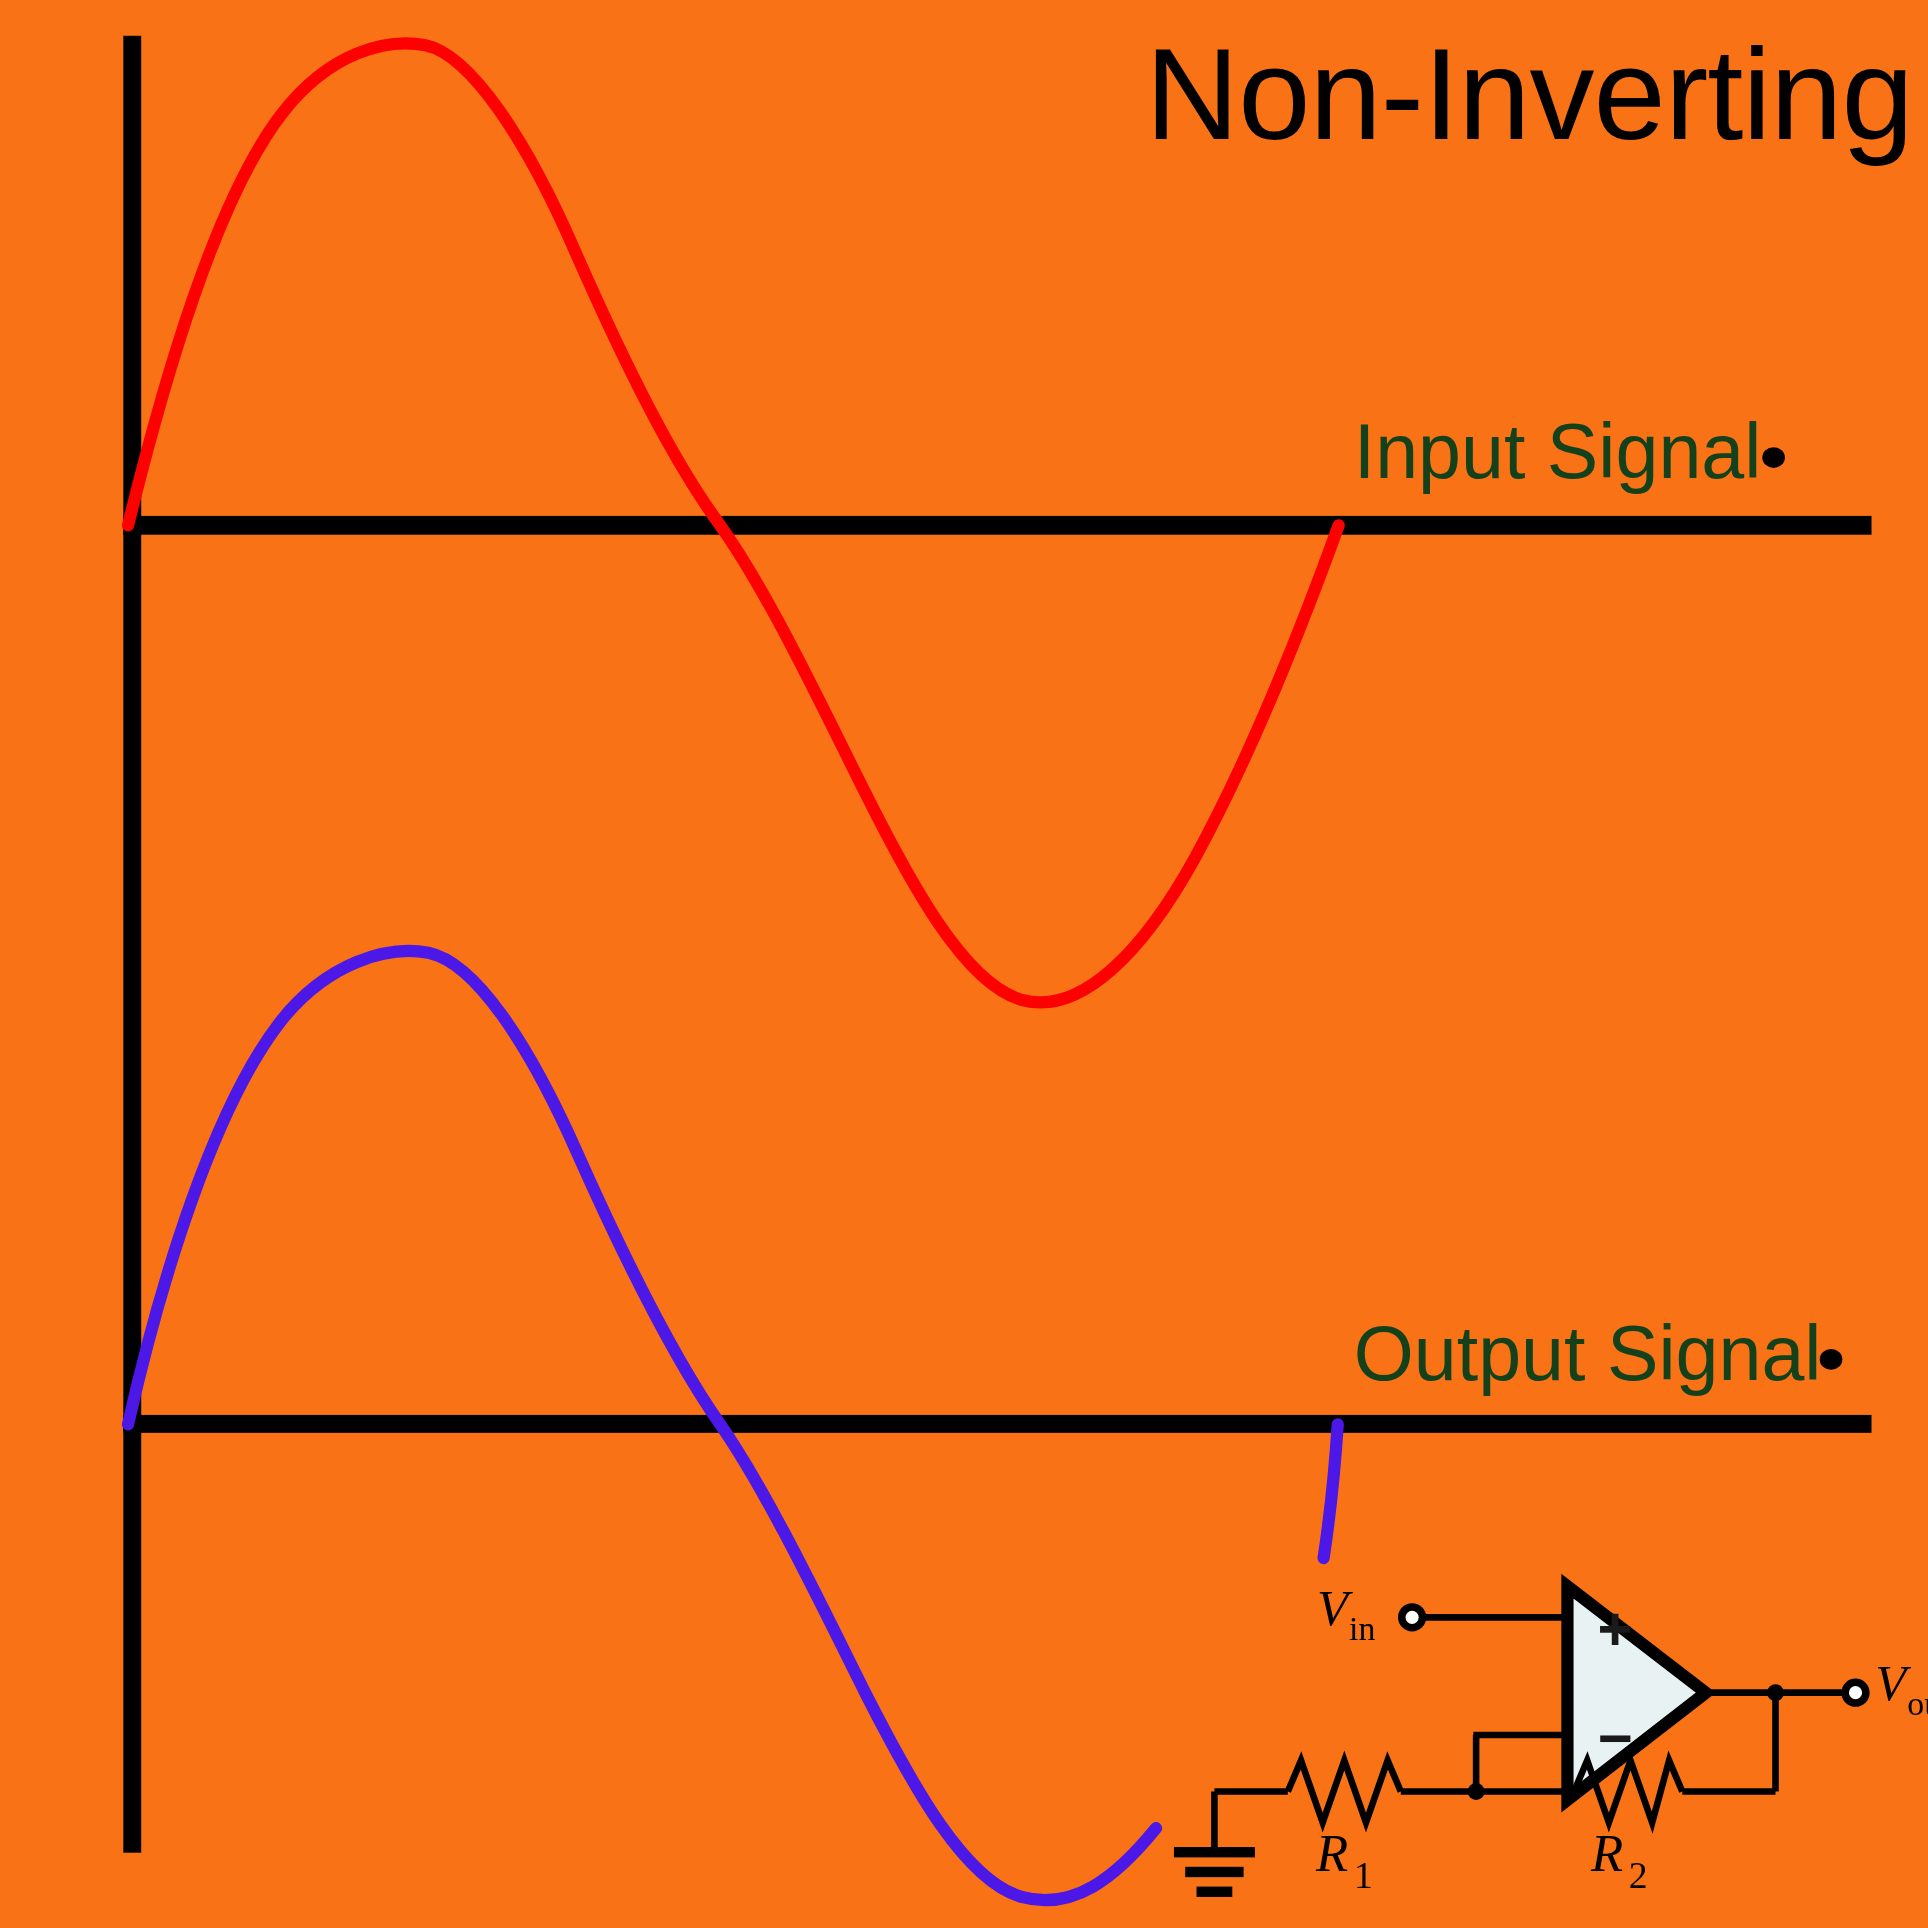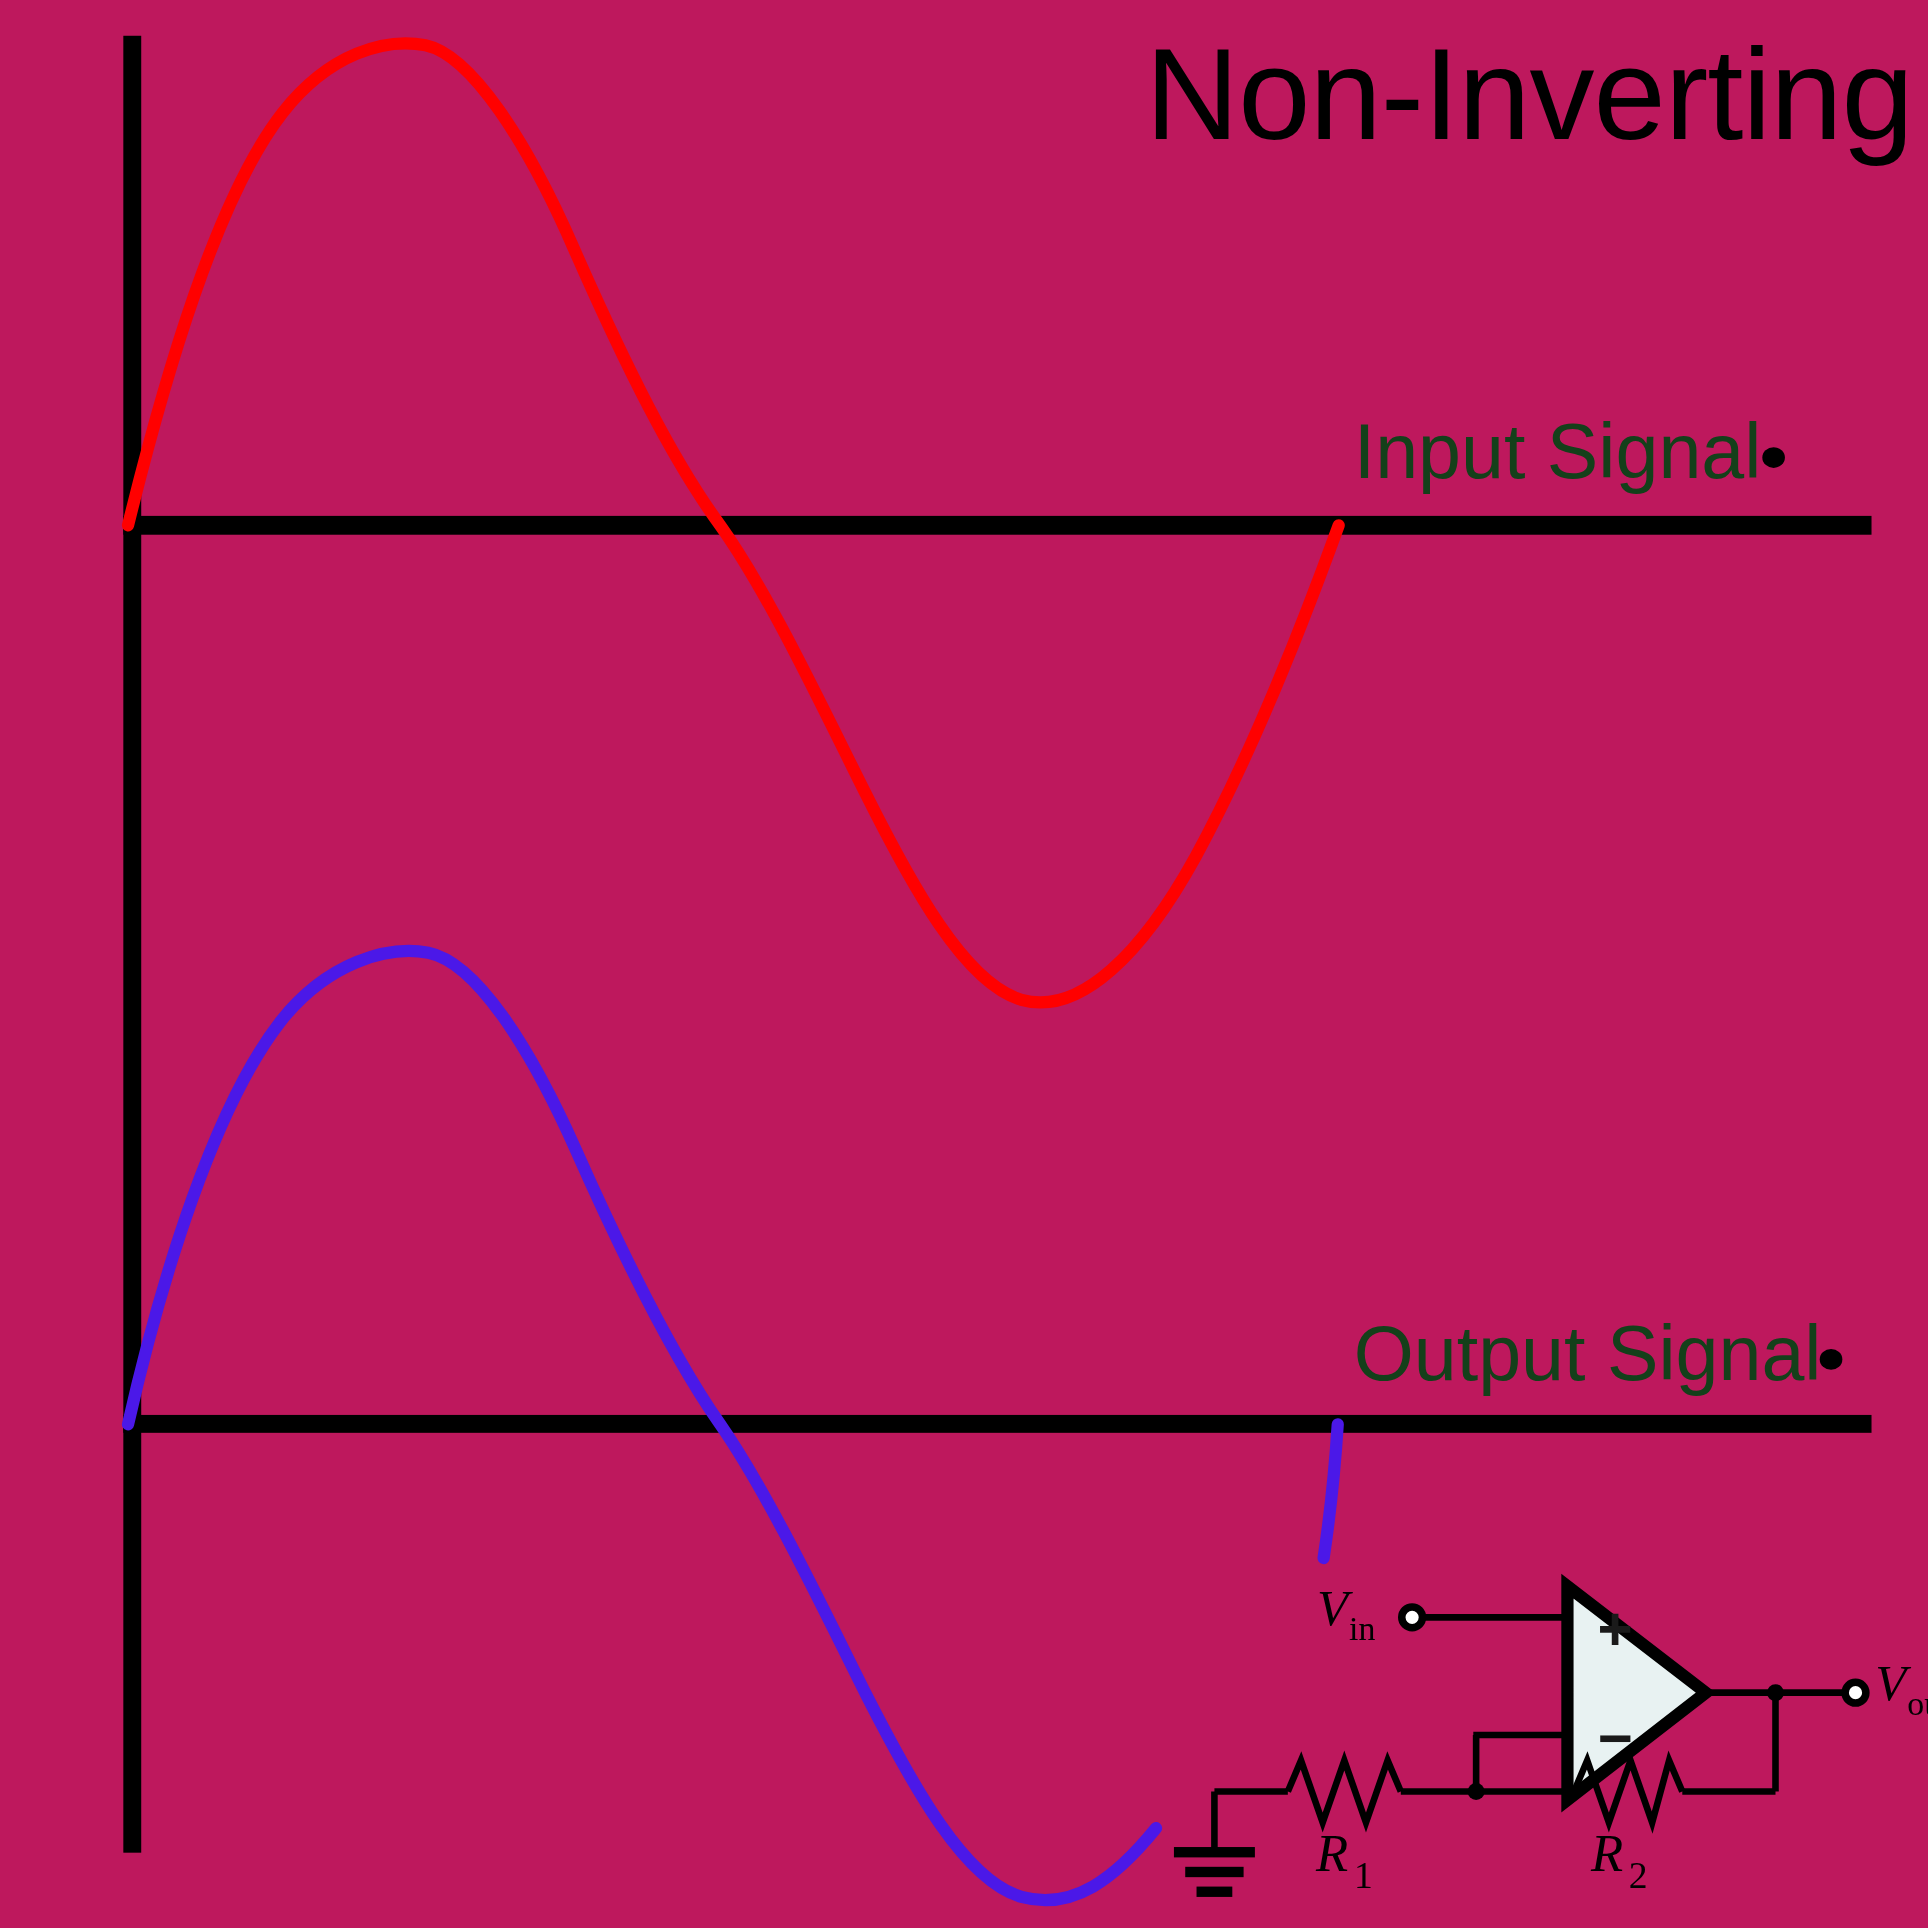--- a/index.html
+++ b/index.html
@@ -4,21 +4,21 @@
 <style>
   html, body {
     margin: 0;
     padding: 0;
     background: #ffffff;
   }
   #stage {
     position: relative;
     width: 1928px;
     height: 1928px;
-    background: #be185d;
+    background: #f97316;
     overflow: hidden;
     font-family: "Liberation Sans", sans-serif;
   }
   #svg-root {
     position: absolute;
     left: 0;
     top: 0;
     width: 1928px;
     height: 1928px;
   }

